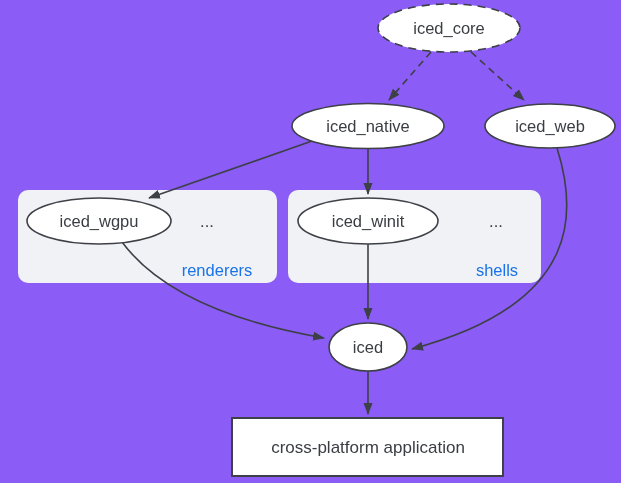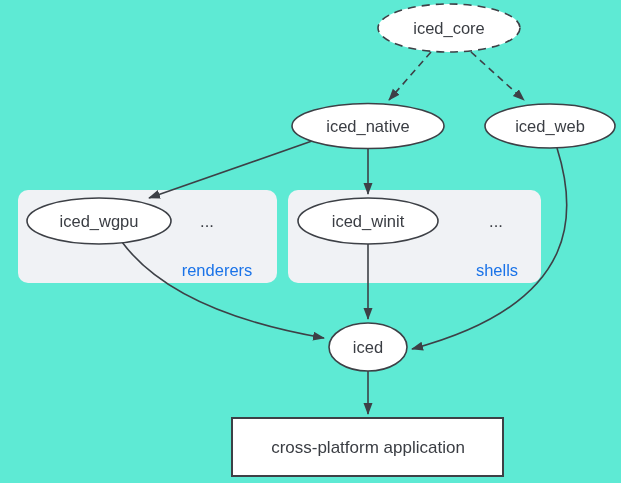--- a/index.html
+++ b/index.html
@@ -1,16 +1,16 @@
 <!DOCTYPE html>
 <html><head>
 <meta charset="utf-8">
 <style>
   html,body{margin:0;padding:0;background:#ffffff;}
-  .canvas{position:relative;width:621px;height:483px;background:#5eead4;overflow:hidden;}
+  .canvas{position:relative;width:621px;height:483px;background:#8b5cf6;overflow:hidden;}
   svg{display:block;}
   svg text{font-family:"Liberation Sans",sans-serif;fill:#3a3d43;}
   .node{fill:#ffffff;stroke:#3d4046;stroke-width:1.6;}
   .node.dashed{stroke-dasharray:8 6;}
   .edge{fill:none;stroke:#3d4046;stroke-width:1.6;}
   .edge.dashed{stroke-dasharray:7 5;}
   .group-box{fill:#f0f2f5;stroke:none;}
   .node-label{font-size:16.5px;text-anchor:middle;}
   .ellipsis-label{font-size:16.5px;text-anchor:middle;fill:#3a3d43;}
   .group-label{font-size:16.5px;text-anchor:middle;fill:#1a73e8;}

